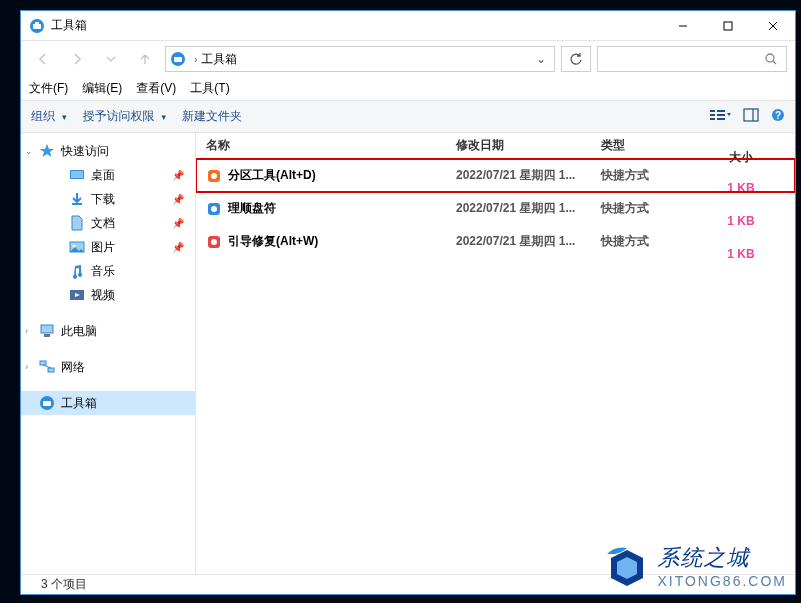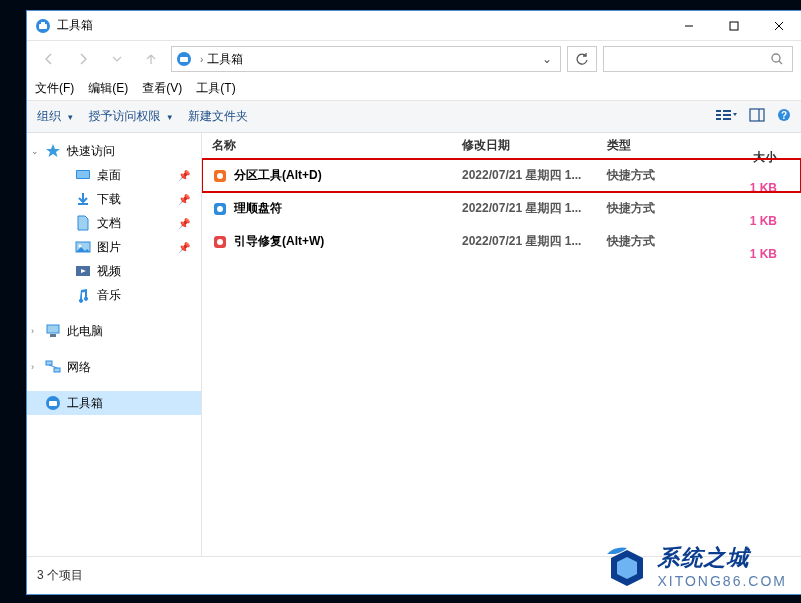--- a/index.html
+++ b/index.html
@@ -1,17 +1,17 @@
 <!DOCTYPE html>
 <html><head>
 <meta charset="utf-8">
 <style>
 * { margin: 0; padding: 0; box-sizing: border-box; font-family: "Microsoft YaHei", "Segoe UI", sans-serif; }
 body { background: #000814; width: 801px; height: 603px; overflow: hidden; position: relative; }
-.window { position: absolute; left: 26px; top: 10px; width: 776px; height: 585px; background: #fff; border: 1px solid #4a8fd8; display: flex; flex-direction: column; }
+.window { position: absolute; left: 20px; top: 10px; width: 776px; height: 585px; background: #fff; border: 1px solid #4a8fd8; display: flex; flex-direction: column; }
 .titlebar { height: 30px; display: flex; align-items: center; padding-left: 8px; border-bottom: 1px solid #e5e5e5; }
 .titlebar .app-icon { width: 16px; height: 16px; margin-right: 6px; }
 .titlebar .title { font-size: 12px; flex: 1; }
 .titlebar .win-btn { width: 45px; height: 30px; display: flex; align-items: center; justify-content: center; }
 .titlebar .win-btn svg { width: 10px; height: 10px; }
 .addr-row { height: 36px; display: flex; align-items: center; padding: 4px 8px; gap: 6px; }
 .nav-btn { width: 28px; height: 28px; display: flex; align-items: center; justify-content: center; border-radius: 2px; }
 .nav-btn svg { width: 14px; height: 14px; }
 .nav-btn.disabled svg { opacity: 0.35; }
 .breadcrumb { flex: 1; height: 26px; border: 1px solid #ccc; display: flex; align-items: center; padding: 0 4px; font-size: 12px; background: #fff; }
@@ -34,32 +34,32 @@
 .side-item.sub { padding-left: 48px; }
 .side-item.active { background: #cce8ff; }
 .side-item .pin { position: absolute; right: 10px; color: #999; font-size: 10px; }
 .side-item .tree-caret { position: absolute; left: 4px; font-size: 9px; color: #777; }
 .side-group-gap { height: 12px; }
 .filepane { flex: 1; display: flex; flex-direction: column; overflow: hidden; font-weight: bold; }
 .colheaders { height: 26px; display: flex; align-items: center; border-bottom: 1px solid #e5e5e5; font-size: 12px; color: #333; padding-left: 10px; }
 .col-name { width: 250px; }
 .col-date { width: 145px; }
 .col-type { width: 110px; }
-.col-size { width: 66px; text-align: right; padding-right: 6px; margin-top: 24px; }
+.col-size { width: 66px; text-align: center; padding-right: 6px; margin-top: 24px; }
 .filelist { flex: 1; position: relative; }
 .file-row { height: 33px; display: flex; align-items: center; font-size: 12px; padding-left: 10px; }
 .file-row .fi { width: 16px; height: 16px; margin-right: 6px; display: inline-flex; align-items: center; justify-content: center; }
 .file-row.highlight { outline: 2px solid #d40000; outline-offset: -1px; }
 .file-row .col-name { display: flex; align-items: center; }
 .file-row .col-date, .file-row .col-type { color: #555; }
 .file-row .col-size { color: #ec4899; }
-.statusbar { height: 38px; border-top: 1px solid #e5e5e5; display: flex; align-items: center; padding: 0 10px; font-size: 12px; color: #333; }
+.statusbar { height: 20px; border-top: 1px solid #e5e5e5; display: flex; align-items: center; padding: 0 20px; font-size: 12px; color: #333; }
 .watermark { position: absolute; right: 14px; bottom: 14px; display: flex; align-items: center; gap: 8px; pointer-events: none; }
 .watermark .wm-text { display:flex; flex-direction:column; }
-.watermark .wm-title { font-size: 22px; font-weight: 700; color: #0a3d8f; letter-spacing: 1px; font-style: italic; }
+.watermark .wm-title { font-size: 22px; font-weight: 400; color: #0a3d8f; letter-spacing: 1px; font-style: italic; }
 .watermark .wm-url { font-size: 14px; color: #5a7fb0; letter-spacing: 2px; }
 .ico { width:16px; height:16px; display:inline-block; }
 </style>
 </head>
 <body>
 
 <div class="window">
 
   <div class="titlebar">
     <span class="app-icon">
@@ -203,30 +203,30 @@
         <span class="ico"><svg viewBox="0 0 16 16">
               <rect x="1" y="3" width="14" height="10" fill="#9fd0f0" stroke="#2e8bde"></rect>
               <circle cx="5" cy="7" r="1.5" fill="#fff"></circle>
               <path d="M1 13 L6 8 L10 12 L12 10 L15 13 Z" fill="#2e8bde"></path>
             </svg></span>
         <span>图片</span>
           <span class="pin">📌</span>
       </div>
       <div class="side-item sub">
         <span class="ico"><svg viewBox="0 0 16 16">
+              <path d="M6 3 L12 2 L12 10 A2 2 0 1 1 10 10 L10 5 L7 5.5 L7 12 A2 2 0 1 1 5 12 Z" fill="#2e8bde"></path>
+            </svg></span>
+        <span>音乐</span>
+      </div>
+      <div class="side-item sub">
+        <span class="ico"><svg viewBox="0 0 16 16">
               <rect x="1" y="3" width="14" height="10" fill="#4a6fa0"></rect>
               <path d="M6 6 L11 8 L6 10 Z" fill="#fff"></path>
             </svg></span>
         <span>视频</span>
-      </div>
-      <div class="side-item sub">
-        <span class="ico"><svg viewBox="0 0 16 16">
-              <path d="M6 3 L12 2 L12 10 A2 2 0 1 1 10 10 L10 5 L7 5.5 L7 12 A2 2 0 1 1 5 12 Z" fill="#2e8bde"></path>
-            </svg></span>
-        <span>音乐</span>
       </div>
       <div class="side-group-gap"></div>
       <div class="side-item">
         <span class="tree-caret">›</span>
         <span class="ico"><svg viewBox="0 0 16 16">
               <rect x="2" y="2" width="12" height="8" fill="#9fd0f0" stroke="#2e8bde"></rect>
               <rect x="5" y="11" width="6" height="3" fill="#607890"></rect>
             </svg></span>
         <span>此电脑</span>
       </div>

